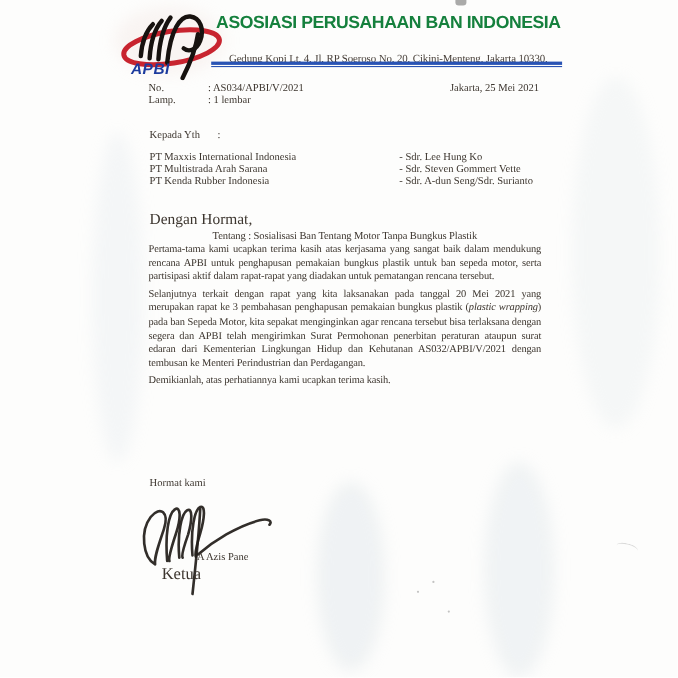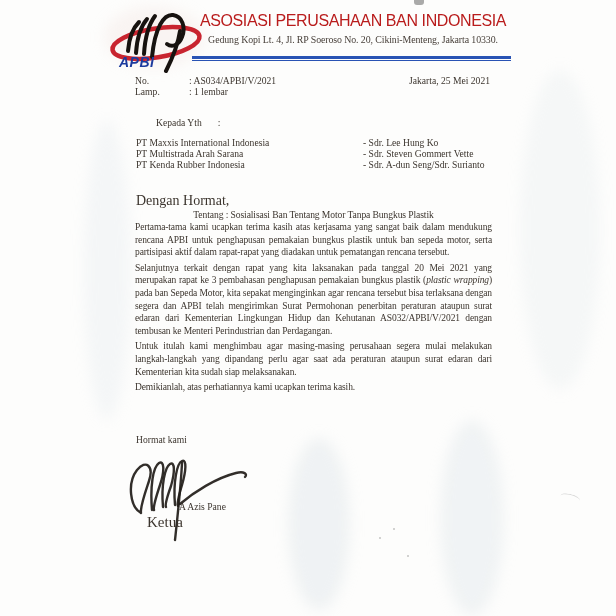--- a/index.html
+++ b/index.html
@@ -17,34 +17,34 @@
   .b4{left:104px;top:6px;width:100px;height:62px;background:rgba(236,212,206,0.20);}
   .b5{left:84px;top:120px;width:46px;height:300px;background:rgba(210,220,228,0.20);}
   .artifact-top{position:absolute;left:414px;top:0;width:10px;height:5px;background:#8d8d8d;border-radius:0 0 3px 3px;opacity:.75;}
   .speck{position:absolute;width:2px;height:2px;background:#7d7d7d;border-radius:50%;opacity:.45;}
   .squiggle{position:absolute;left:560px;top:494px;width:20px;height:7px;border-top:1.5px solid #9a9a9a;border-radius:50%;transform:rotate(14deg);opacity:.35;}
   
   .logo{position:absolute;left:108px;top:5px;width:96px;height:68px;}
   .org-block{position:absolute;left:194px;top:12px;width:318px;text-align:center;}
   .org-name{
     font-family:"Liberation Sans","DejaVu Sans",sans-serif;
-    font-weight:normal;font-size:16px;letter-spacing:-0.4px;
-    color:#b91c1c;white-space:nowrap;line-height:18px;
+    font-weight:bold;font-size:16px;letter-spacing:-0.4px;
+    color:#15803d;white-space:nowrap;line-height:18px;
   }
-  .org-addr{font-size:9.9px;line-height:11.6px;color:#48403a;letter-spacing:-0.1px;margin-top:4px;white-space:nowrap;}
+  .org-addr{font-size:9.9px;line-height:11.6px;color:#48403a;letter-spacing:-0.1px;margin-top:18px;white-space:nowrap;}
   .header-rule{position:absolute;left:192px;top:56px;width:319px;}
   .header-rule .thick{height:2.5px;background:#2953b4;}
   .header-rule .thin{height:1px;background:#2953b4;margin-top:1.5px;}
   
   .meta{position:absolute;left:135px;top:75px;font-size:9.6px;line-height:11.2px;}
   .meta-row{display:flex;gap:20px;}
   .meta-label{width:34px;}
   .city-date{position:absolute;left:409px;top:75px;font-size:9.6px;line-height:11.2px;}
   
-  .kepada{position:absolute;left:136px;top:117px;font-size:9.6px;margin-left:20px;}
+  .kepada{position:absolute;left:136px;top:117px;font-size:9.6px;}
   .kepada .colon{margin-left:16px;}
   .recipients{position:absolute;left:136px;top:137px;width:360px;font-size:9.6px;line-height:11.2px;}
   .recipient-row{display:flex;}
   .company{width:227px;}
   
   .greeting{position:absolute;left:136px;top:193px;font-size:14px;}
   .subject{position:absolute;left:135px;top:209px;width:357px;text-align:center;font-size:9.6px;letter-spacing:-0.1px;}
   .letter-body{position:absolute;left:135px;top:221px;width:357px;font-size:9.5px;line-height:12.7px;text-align:justify;letter-spacing:-0.12px;}
   .letter-body p{margin:0 0 2.5px 0;}
   .it{font-style:italic;}
@@ -123,21 +123,20 @@
       <span class="person">- Sdr. A-dun Seng/Sdr. Surianto</span>
     </div>
   </div>
 
   <div class="greeting">Dengan Hormat,</div>
   <div class="subject">Tentang : Sosialisasi Ban Tentang Motor Tanpa Bungkus Plastik</div>
 
   <div class="letter-body">
     <p>Pertama-tama kami ucapkan terima kasih atas kerjasama yang sangat baik dalam mendukung rencana APBI untuk penghapusan pemakaian bungkus plastik untuk ban sepeda motor, serta partisipasi aktif dalam rapat-rapat yang diadakan untuk pematangan rencana tersebut.</p>
     <p><span>Selanjutnya terkait dengan rapat yang kita laksanakan pada tanggal 20 Mei 2021 yang merupakan rapat ke 3 pembahasan penghapusan pemakaian bungkus plastik (</span><span class="it">plastic wrapping</span><span>) pada ban Sepeda Motor, kita sepakat menginginkan agar rencana tersebut bisa terlaksana dengan segera dan APBI telah mengirimkan Surat Permohonan penerbitan peraturan ataupun surat edaran dari Kementerian Lingkungan Hidup dan Kehutanan AS032/APBI/V/2021 dengan tembusan ke Menteri Perindustrian dan Perdagangan.</span></p>
-    <p>Untuk itulah kami menghimbau agar masing-masing perusahaan segera mulai melakukan langkah-langkah yang dipandang perlu agar saat ada peraturan ataupun surat edaran dari Kementerian kita sudah siap melaksanakan.</p>
     <p>Demikianlah, atas perhatiannya kami ucapkan terima kasih.</p>
   </div>
 
   <div class="hormat">Hormat kami</div>
   <svg class="sig" viewBox="0 0 132 92">
     <path d="M17,63 C6,57 3,33 13,20 C22,9 30,16 25,31 C20,46 16,57 17,63"></path>
     <path d="M28,60 C26,36 29,17 35,13 C40,10 41,20 36,35 C31,50 29,57 30,60"></path>
     <path d="M39,57 C37,35 41,17 46,14 C51,11 51,22 47,36 C42,50 41,55 42,57"></path>
     <path d="M51,55 C49,32 53,13 58,11 C63,9 62,21 58,35 C54,48 53,54 54,56"></path>
     <path d="M58,13 C57,35 54,62 51,90"></path>

